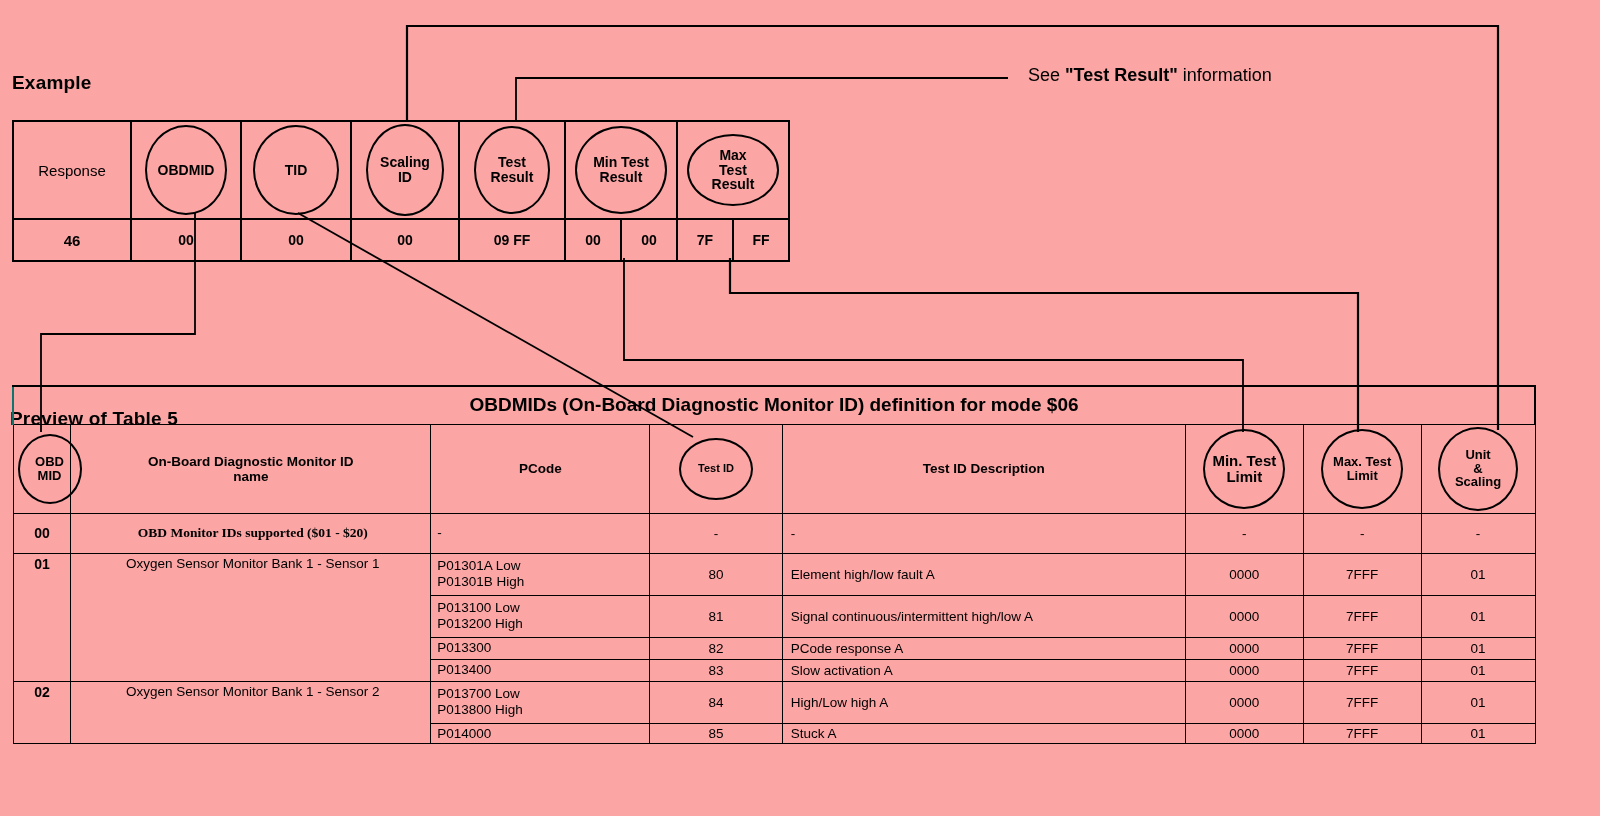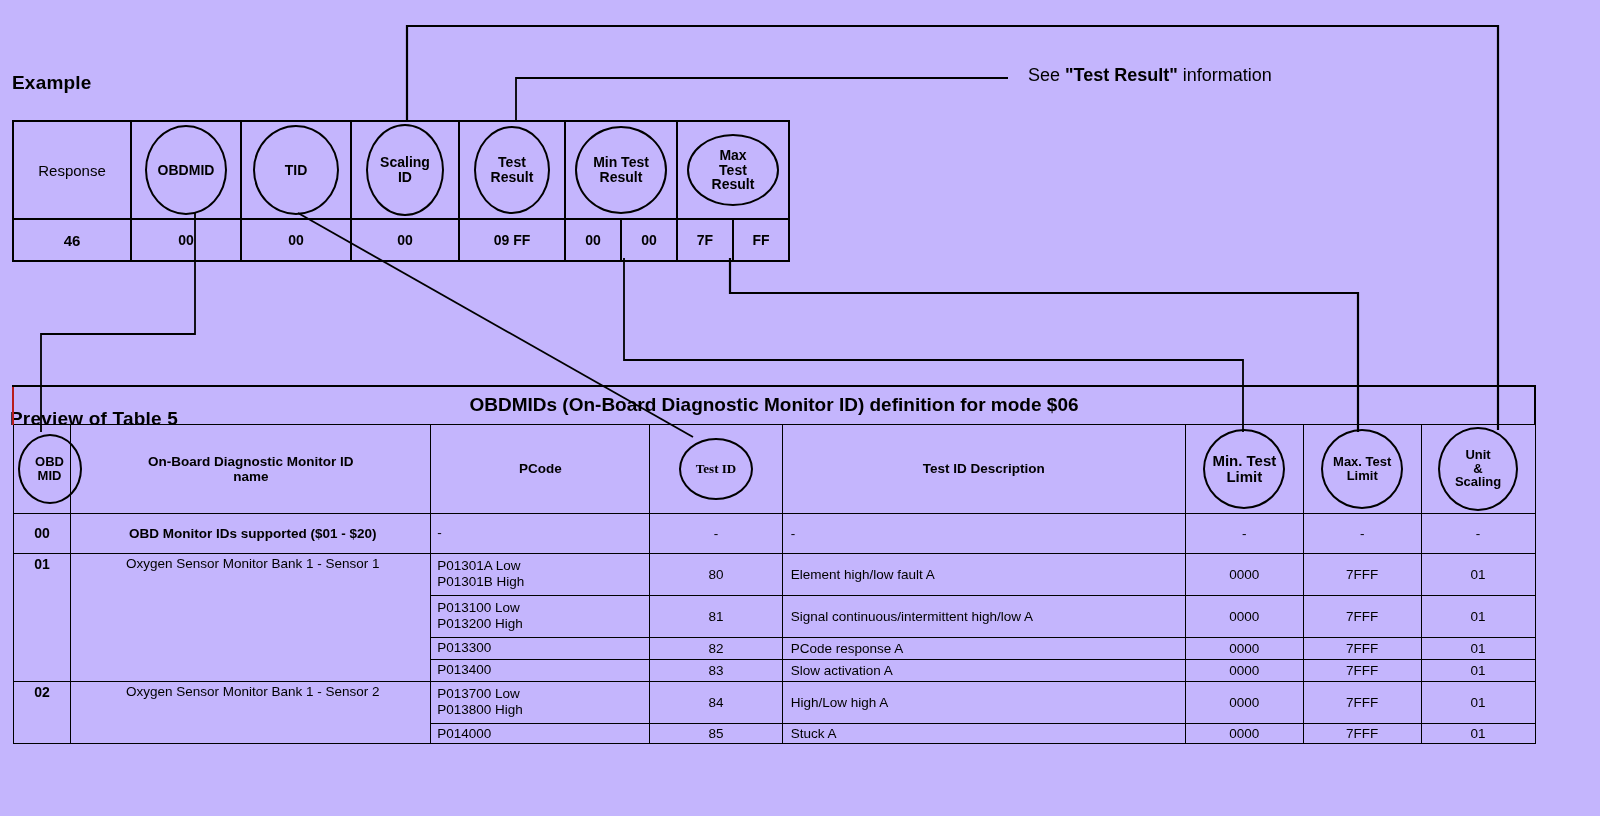--- a/index.html
+++ b/index.html
@@ -9,21 +9,21 @@
   }
   body {
     font-family: "Liberation Sans", sans-serif;
     color: #000000;
   }
   #canvas {
     position: relative;
     width: 1600px;
     height: 816px;
     overflow: hidden;
-    background: #c4b5fd;
+    background: #fca5a5;
   }
 
   
   .section-label {
     position: absolute;
     font-size: 19px;
     font-weight: bold;
     letter-spacing: 0.2px;
     white-space: nowrap;
   }
@@ -109,32 +109,32 @@
     padding: 2px 4px;
     font-size: 13.5px;
     vertical-align: middle;
     box-sizing: border-box;
   }
   #preview-table .title-cell {
     text-align: center;
     font-weight: bold;
     font-size: 19px;
     height: 38px;
-    border-left: 2px solid #b91c1c;
+    border-left: 2px solid #0f766e;
     border-right: 2px solid #000;
     border-top: 2px solid #000;
   }
   #preview-table .hdr {
     text-align: center;
     font-weight: bold;
     height: 62px;
   }
   #preview-table td.mid      { text-align: center; font-weight: bold; font-size: 14px; }
   #preview-table td.name     { text-align: center;  padding-left: 8px; }
-  #preview-table td.name.b   { text-align: center; font-weight: bold; }
+  #preview-table td.name.b   { text-align: center; font-weight: bold; font-family: Liberation Serif, serif; }
   #preview-table td.pcode    { text-align: left;  padding-left: 6px; white-space: pre-line; line-height: 1.18; }
   #preview-table td.tid      { text-align: center; }
   #preview-table td.desc     { text-align: left;  padding-left: 8px; }
   #preview-table td.lim      { text-align: center; }
   #preview-table td.unit     { text-align: center; }
 
   .hdr-ellipse {
     display: inline-flex;
     align-items: center;
     justify-content: center;
@@ -270,21 +270,21 @@
         <col style="width:110px">
     </colgroup>
     <tbody id="preview-body">
         <tr>
           <td class="title-cell" colspan="8">OBDMIDs (On-Board Diagnostic Monitor ID) definition for mode $06</td>
         </tr>
         <tr>
           <td class="hdr"><span class="hdr-ellipse" style="width: 64px; height: 70px; font-size: 13px;">OBD<br>MID</span></td>
           <td class="hdr">On-Board Diagnostic Monitor ID<br>name</td>
           <td class="hdr">PCode</td>
-          <td class="hdr"><span class="hdr-ellipse" style="width: 74px; height: 62px; font-size: 13px; font-family: Liberation Serif, serif;">Test ID</span></td>
+          <td class="hdr"><span class="hdr-ellipse" style="width: 74px; height: 62px; font-size: 11px;">Test ID</span></td>
           <td class="hdr">Test ID Description</td>
           <td class="hdr"><span class="hdr-ellipse" style="width: 82px; height: 80px; font-size: 15px;">Min. Test<br>Limit</span></td>
           <td class="hdr"><span class="hdr-ellipse" style="width: 82px; height: 80px; font-size: 13px;">Max. Test<br>Limit</span></td>
           <td class="hdr"><span class="hdr-ellipse" style="width: 80px; height: 84px; font-size: 13px;">Unit<br>&amp;<br>Scaling</span></td>
         </tr>
         <tr style="height: 40px;">
           <td class="mid" style="vertical-align: middle;">00</td>
           <td class="name b" style="vertical-align: middle;">OBD Monitor IDs supported ($01 - $20)</td>
           <td class="pcode">-</td>
           <td class="tid">-</td>

